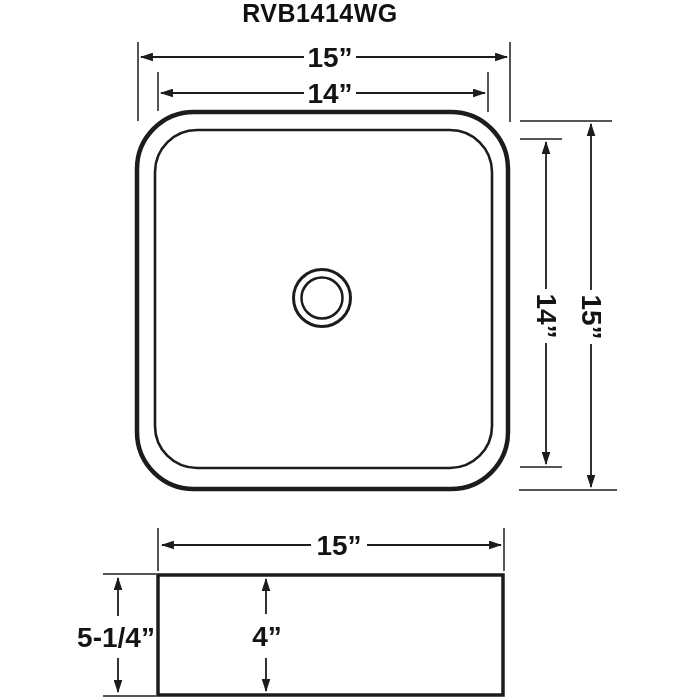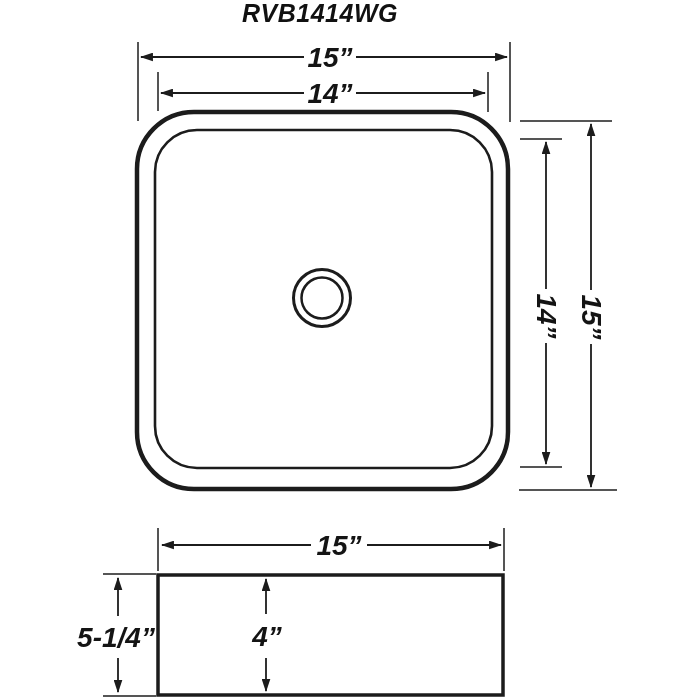--- a/index.html
+++ b/index.html
@@ -7,21 +7,20 @@
     padding: 0;
     background: #ffffff;
   }
   .canvas {
     position: relative;
     width: 700px;
     height: 700px;
     background: #ffffff;
     overflow: hidden;
     font-family: "Liberation Sans", sans-serif;
-    font-style: italic;
   }
   svg { display: block; }
   .title-text {
     font-family: "Liberation Sans", sans-serif;
     font-size: 25px;
     font-weight: 700;
     fill: #111111;
     letter-spacing: 0.5px;
   }
   .dim-label {

